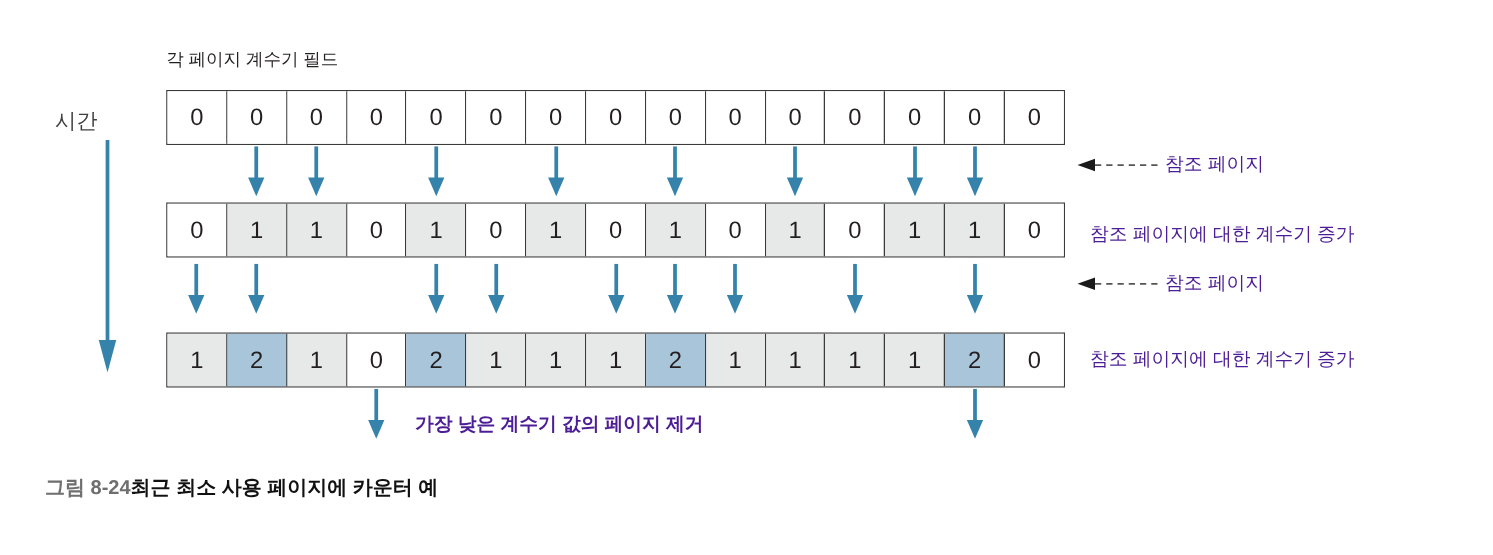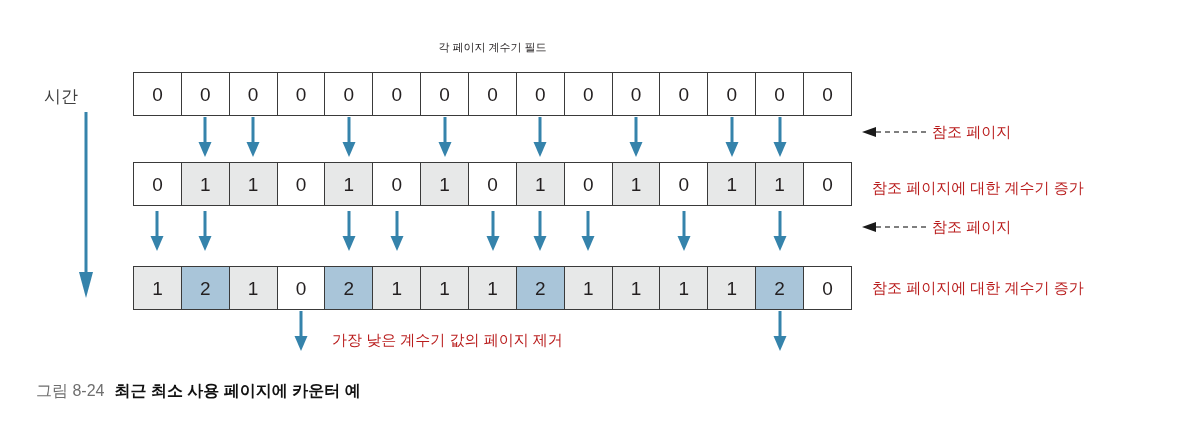--- a/index.html
+++ b/index.html
@@ -19,22 +19,22 @@
     position: absolute;
     inset: 0;
   }
 
   
   .field-title {
     position: absolute;
     left: 133px;
     top: 36px;
     width: 719px;
-    text-align: center;
-    font-size: 11px;
+    text-align: left;
+    font-size: 14px;
     line-height: 22px;
     color: #231f20;
     white-space: nowrap;
   }
 
   
   .time-label {
     position: absolute;
     left: 44px;
     top: 86px;
@@ -99,50 +99,49 @@
     width: 14px;
     height: 40px;
     margin-left: -7px;
   }
 
   
   .side-note {
     position: absolute;
     font-size: 15px;
     line-height: 20px;
-    color: #b91c1c;
+    color: #4c1d95;
     white-space: nowrap;
   }
   #note-ref-1   { left: 932px; top: 122px; }
   #note-inc-1   { left: 872px; top: 178px; }
   #note-ref-2   { left: 932px; top: 217px; }
   #note-inc-2   { left: 872px; top: 278px; }
-  #note-evict   { left: 332px; top: 330px; }
+  #note-evict   { left: 332px; top: 330px; font-weight: bold; }
 
   .dashed-arrow {
     position: absolute;
     width: 68px;
     height: 12px;
   }
   #dash-1 { left: 860px; top: 126px; }
   #dash-2 { left: 860px; top: 221px; }
 
   
   .caption {
     position: absolute;
     left: 36px;
     top: 380px;
     font-size: 16px;
     line-height: 22px;
     white-space: nowrap;
   }
   .caption .caption-number {
     color: #6f6f6f;
-    font-weight: normal;
-    margin-right: 10px;
+    font-weight: bold;
   }
   .caption .caption-text {
     color: #111111;
     font-weight: bold;
   }
 </style>
 </head>
 <body>
 
 <div id="figure-root">

